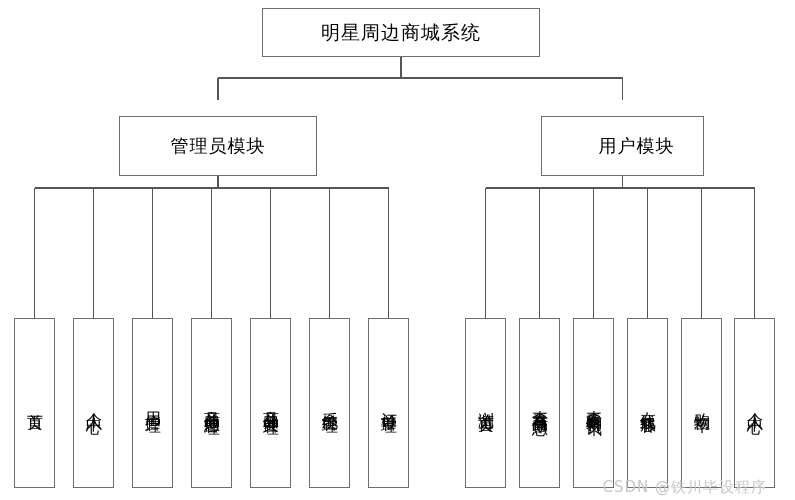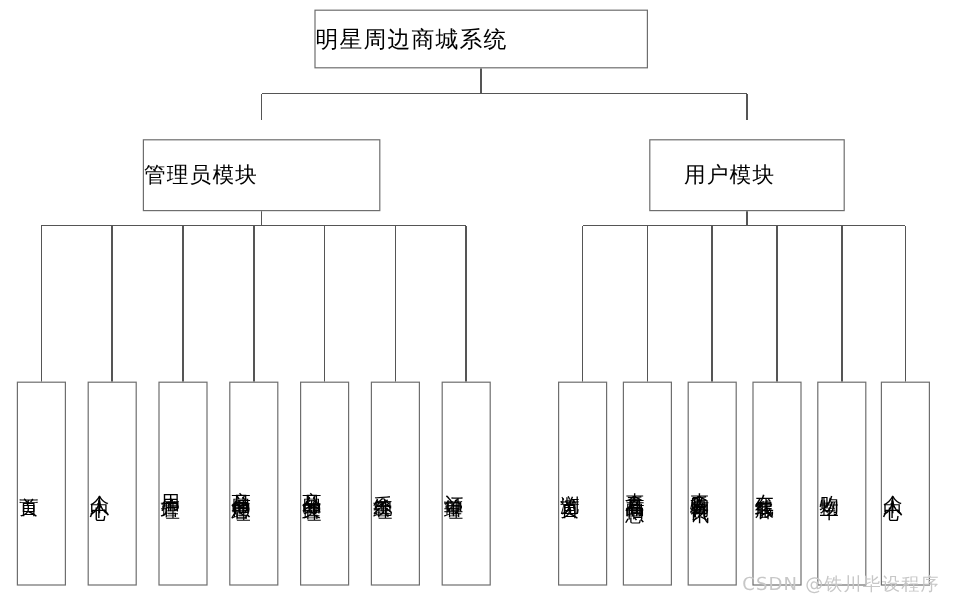--- a/index.html
+++ b/index.html
@@ -23,21 +23,21 @@
     height: 500px;
     pointer-events: none;
   }
   .node {
     position: absolute;
     box-sizing: border-box;
     border: 1px solid #6e6e6e;
     background: #ffffff;
     display: flex;
     align-items: center;
-    justify-content: flex-start;
+    justify-content: center;
     color: #000000;
   }
   .node-root {
     font-size: 19px;
     letter-spacing: 1px;
   }
   .node-branch {
     font-size: 18px;
     letter-spacing: 1px;
     margin-top: 16px;
@@ -48,21 +48,21 @@
   .vtext {
     writing-mode: vertical-rl;
     text-orientation: upright;
     line-height: 1.06;
     letter-spacing: 2px;
     white-space: nowrap;
     color: #000000;
   }
   .watermark {
     position: absolute;
-    right: 12px;
+    right: 28px;
     bottom: 3px;
     font-size: 15px;
     color: #c7c7c7;
     letter-spacing: 1px;
     white-space: nowrap;
     font-family: "DejaVu Sans", "Liberation Sans", sans-serif;
   }
 </style>
 </head>
 <body>

